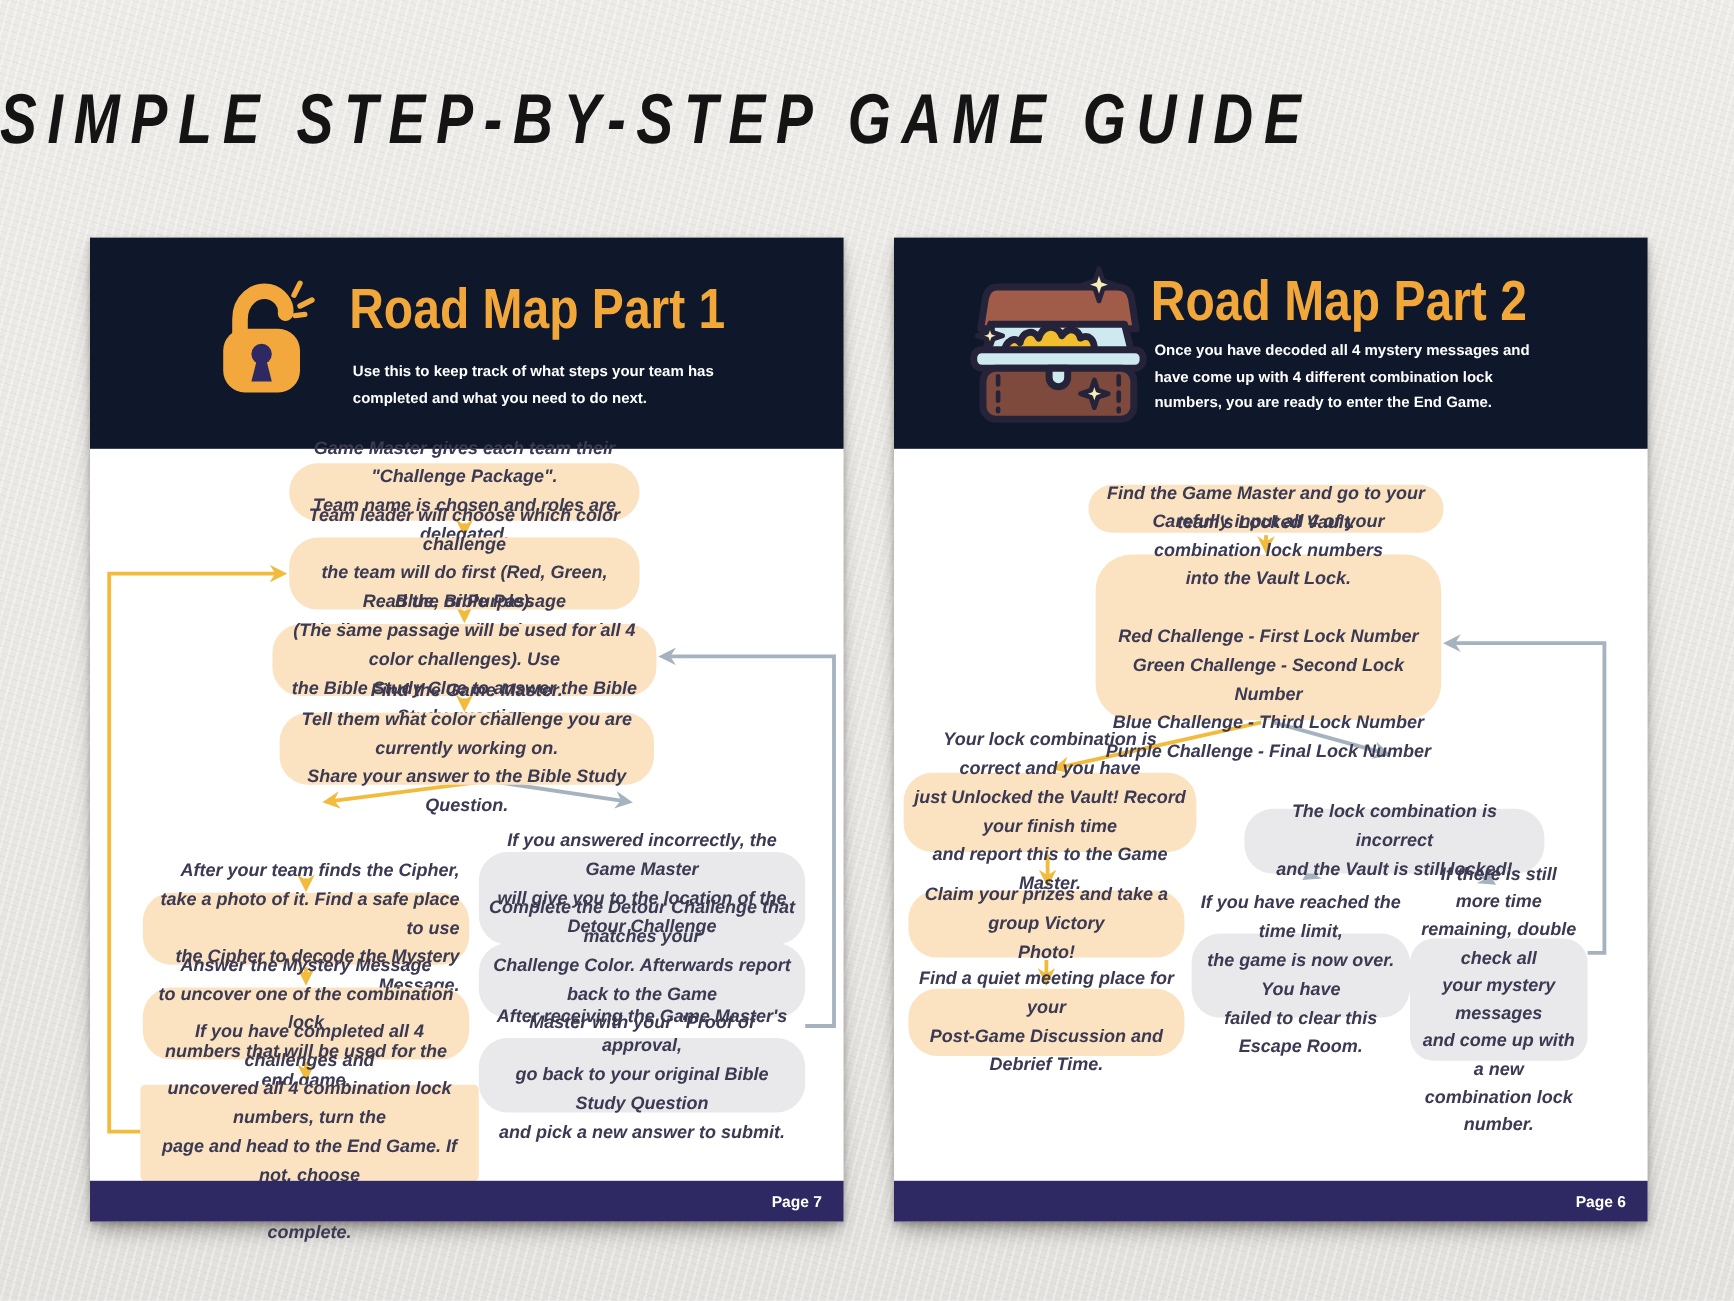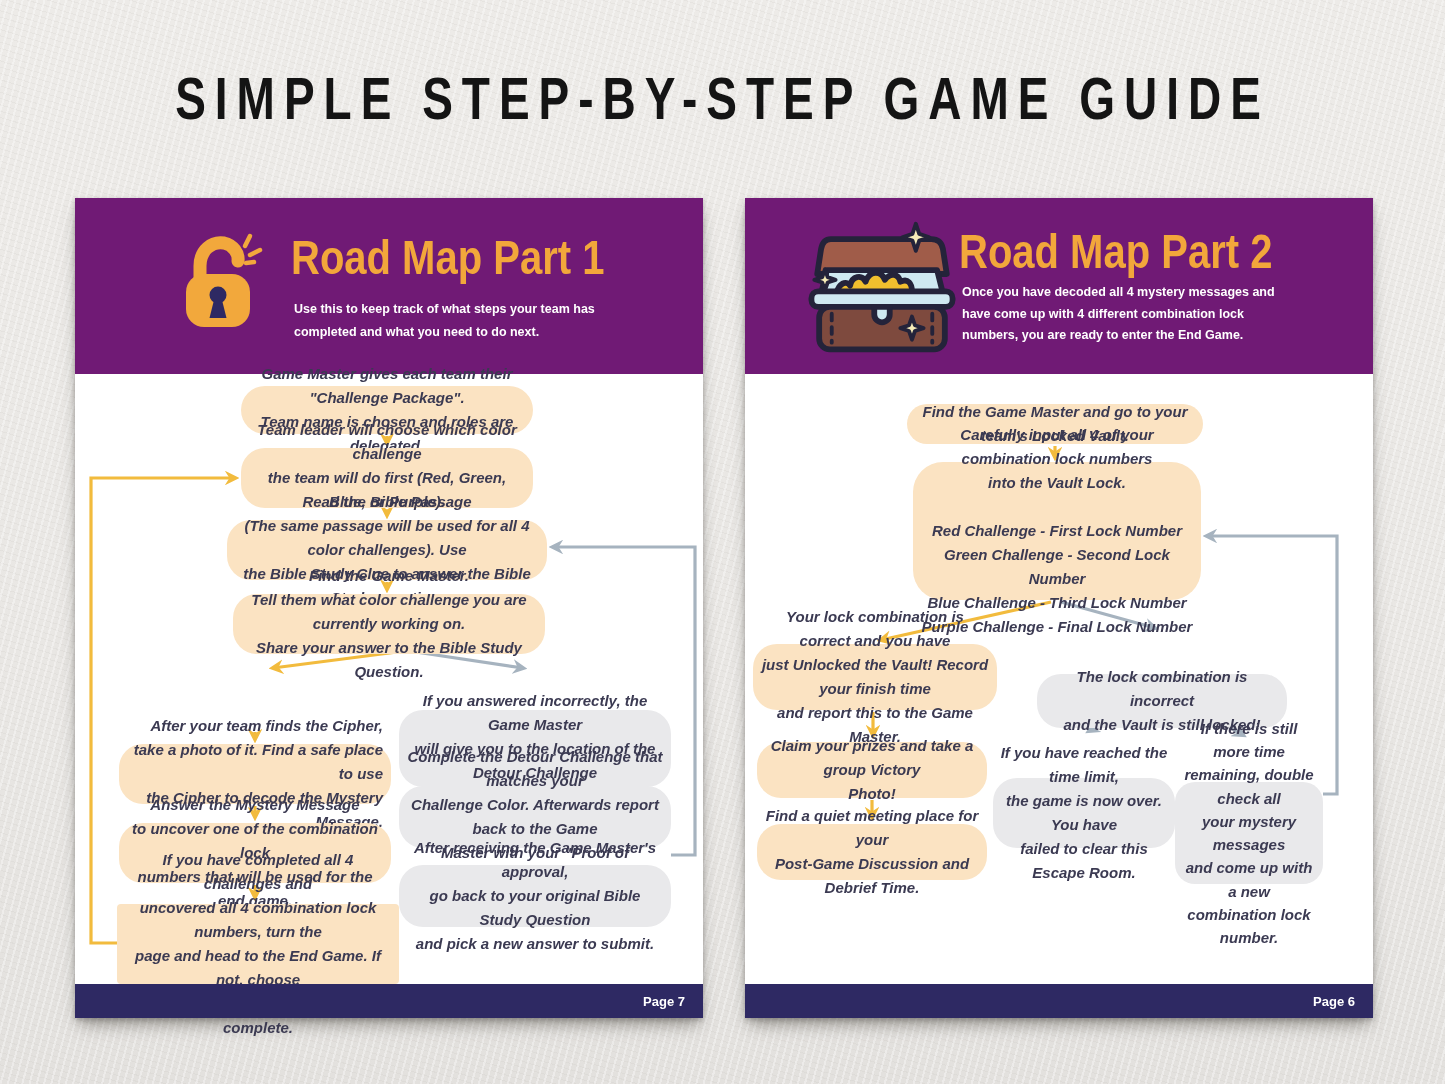--- a/index.html
+++ b/index.html
@@ -5,30 +5,30 @@
   html,body{margin:0;padding:0;}
   body{
     width:1445px;height:1084px;position:relative;overflow:hidden;
     font-family:"Liberation Sans","DejaVu Sans",sans-serif;
     background:
       repeating-linear-gradient(105deg, rgba(255,255,255,.35) 0 2px, rgba(0,0,0,0) 2px 7px),
       repeating-linear-gradient(17deg, rgba(198,195,190,.18) 0 1px, rgba(0,0,0,0) 1px 6px),
       linear-gradient(180deg,#edebe8 0%,#e9e7e4 60%,#e3e1de 100%);
   }
   h1.main-title{
-    position:absolute;left:0;right:0;top:64px;margin:0;text-align:center;
-    font-size:46px;font-weight:800;color:#141414;letter-spacing:9px;
+    position:absolute;left:0;right:0;top:64px;margin:0;
+    font-size:46px;font-weight:800;color:#141414;letter-spacing:9px;font-style:italic;
   }
   h1.main-title > span{display:inline-block;transform:scaleY(1.28);transform-origin:center top;}
   .page{
     position:absolute;top:198px;width:628px;height:820px;background:#ffffff;
     box-shadow:0 10px 16px -4px rgba(80,76,70,.55), 0 2px 5px rgba(0,0,0,.22);
   }
   #pageL{left:75px;} #pageR{left:745px;}
-  .page-header{position:absolute;top:0;left:0;right:0;height:176px;background:#701a75;}
+  .page-header{position:absolute;top:0;left:0;right:0;height:176px;background:#0f172a;}
   .hdr-icon{position:absolute;}
   .page-title{
     position:absolute;color:#F2A73B;font-weight:700;font-size:40px;line-height:1;
   }
   .page-title > span{display:inline-block;transform:scaleY(1.18);transform-origin:left top;white-space:nowrap;}
   .page-subtitle{
     position:absolute;color:#ffffff;font-weight:700;font-size:12.5px;line-height:1.8;
     white-space:pre-line;
   }
   .page-footer{

